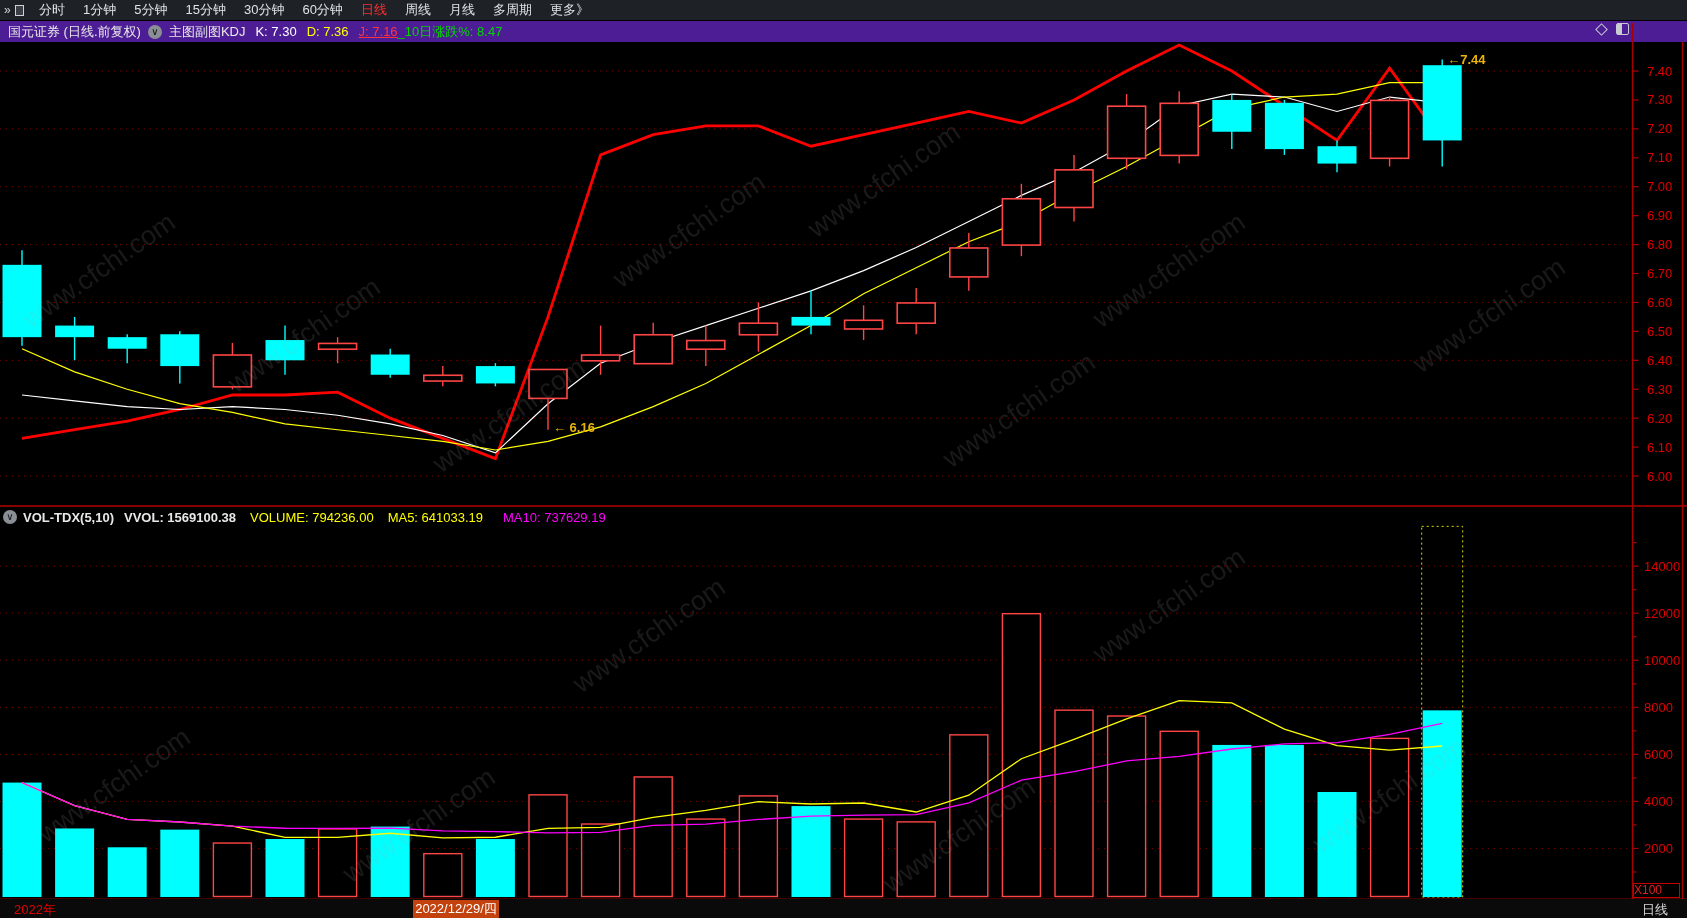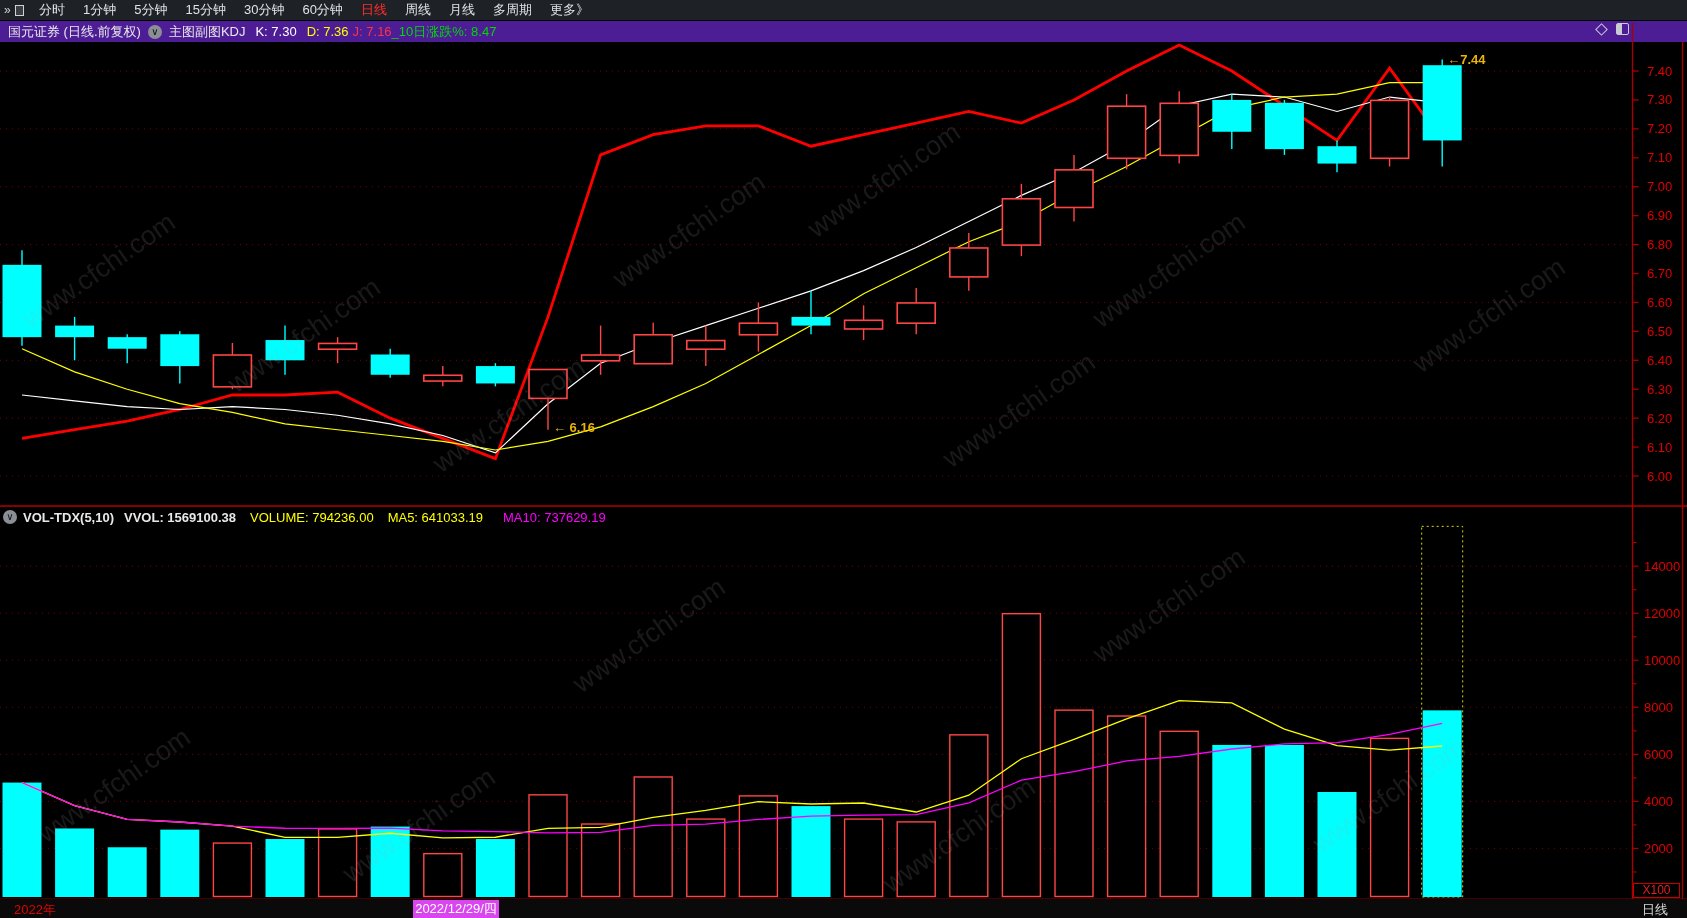--- a/index.html
+++ b/index.html
@@ -19,46 +19,46 @@
   .top-btn{padding:0 11px;border-left:1px solid #474c53;white-space:nowrap;line-height:20px;}
 
   
   #inforow{position:absolute;left:0;top:21px;width:1687px;height:21px;background:#4c1d95;
            display:flex;align-items:center;font-size:13px;color:#e8e8e8;}
   #inforow .gap{width:8px;}
   .chev-circle{width:14px;height:14px;border-radius:50%;background:#8a8f96;color:#111;font-size:10px;
                line-height:13px;text-align:center;margin:0 7px;}
   .val-k{color:#ffffff;margin-left:10px;}
   .val-d{color:#ffff00;margin-left:10px;}
-  .val-j{color:#ff3340;margin-left:4px;}
+  .val-j{color:#ff3340;margin-left:10px;text-decoration:underline;}
   .val-chg{color:#00d800;margin-left:0;}
   #inforow-icons{position:absolute;right:58px;top:2px;display:flex;align-items:center;gap:10px;}
   .diamond{width:9px;height:9px;border:1px solid #c8ccd2;transform:rotate(45deg);}
   .split-square{width:13px;height:12px;border:1px solid #c8ccd2;border-radius:2px;position:relative;}
   .split-square::after{content:"";position:absolute;left:0;top:0;bottom:0;width:5px;background:#c8ccd2;}
 
   
   #volheader{position:absolute;left:3px;top:508px;height:18px;display:flex;align-items:center;
              font-size:13px;z-index:5;}
   #volheader .chev-circle{margin:0 6px 0 0;}
   .vh-white{color:#e8e8e8;font-weight:bold;}
   .vh-yellow{color:#ffff00;margin-left:14px;}
   .vh-magenta{color:#ff00ff;margin-left:20px;}
 
   
   #bottombar{position:absolute;left:0;top:899px;width:1687px;height:19px;background:#0a0a0a;
              font-size:13px;z-index:6;}
   #year-label{position:absolute;left:14px;top:2px;color:#e00000;}
-  #date-cell{position:absolute;left:413px;top:1px;width:86px;height:19px;background:#d946ef;
+  #date-cell{position:absolute;left:413px;top:1px;width:86px;height:19px;background:#c2410c;
              color:#ffffff;text-align:center;line-height:17px;}
   #period-label{position:absolute;left:1642px;top:2px;color:#d8d8d8;}
 
   
   #unitbox{position:absolute;left:1633px;top:883px;width:47px;height:15px;border:1px solid #c40000;
-           color:#e02020;font-size:12px;line-height:13px;text-align:center;background:#000;z-index:6;}
+           color:#e02020;font-size:12px;line-height:13px;text-align:left;background:#000;z-index:6;}
 
   
   .wm{position:absolute;transform:rotate(-35deg);color:rgba(170,170,170,0.15);font-size:27px;
       pointer-events:none;white-space:nowrap;z-index:2;}
 
   
   .annot{position:absolute;color:#eab308;font-size:13px;z-index:4;white-space:nowrap;font-weight:bold;}
 
   #chart{position:absolute;left:0;top:0;z-index:1;}
 </style>

